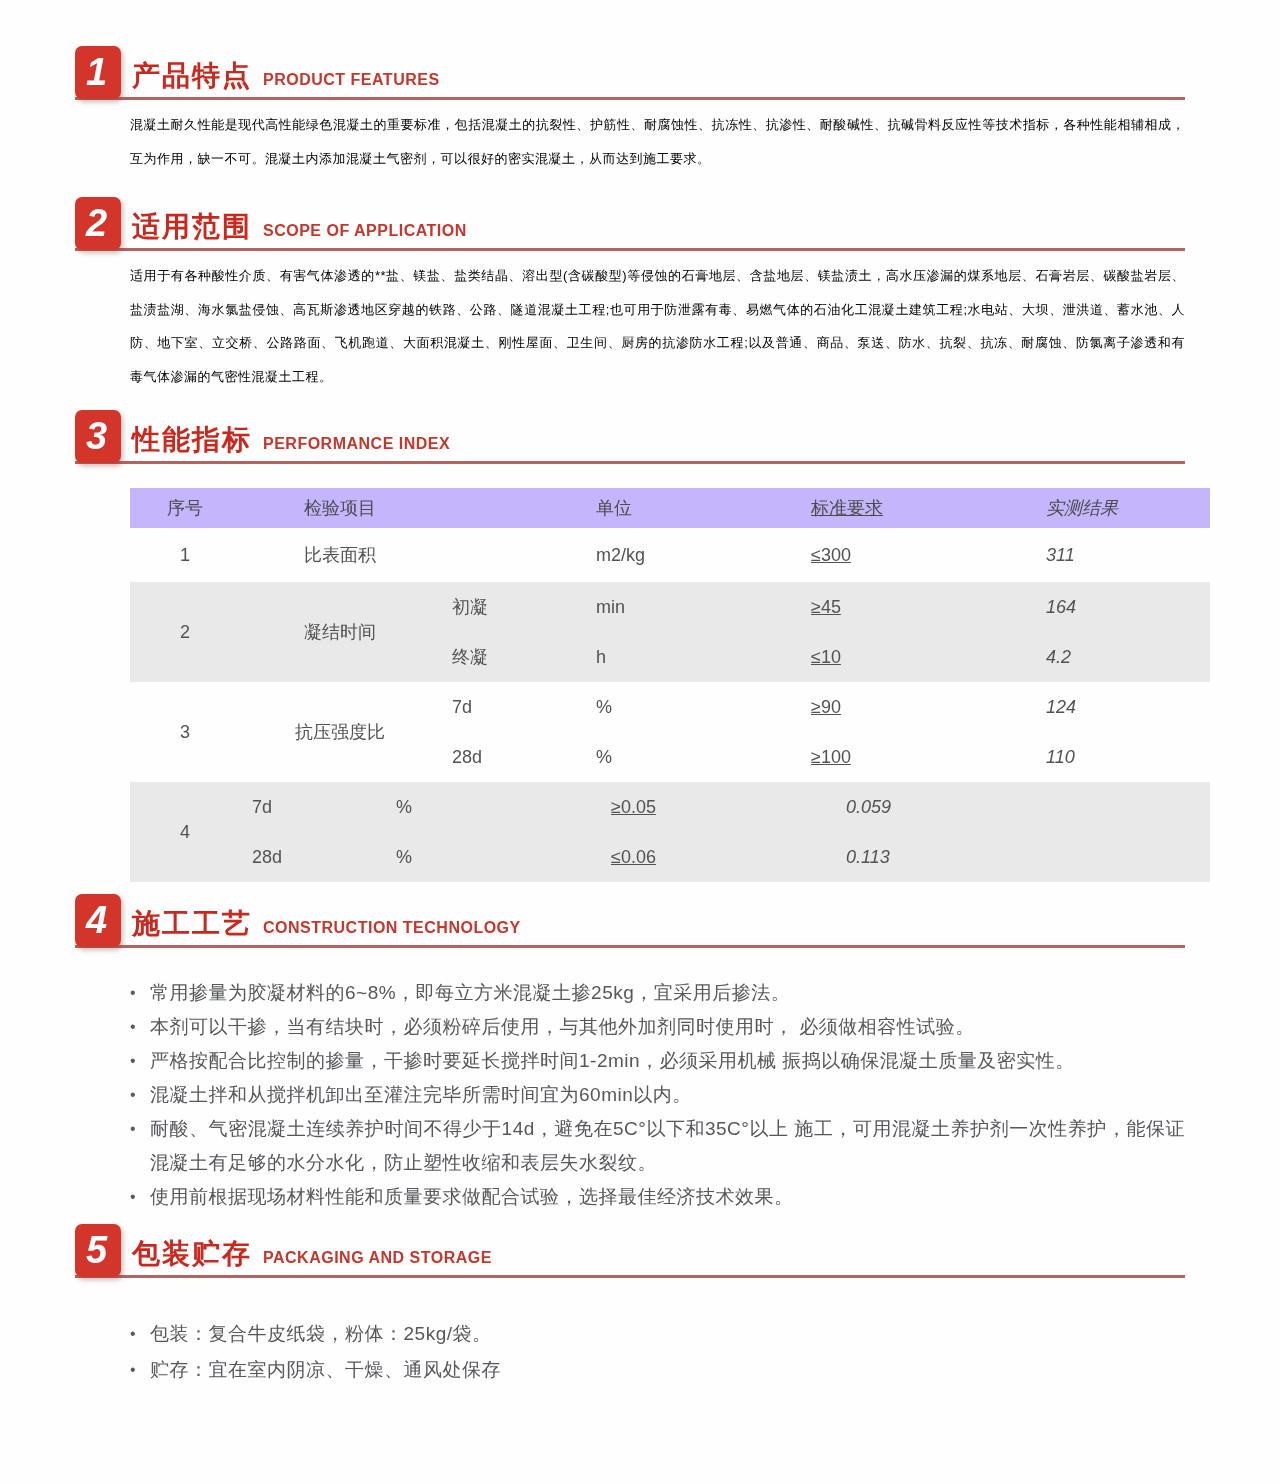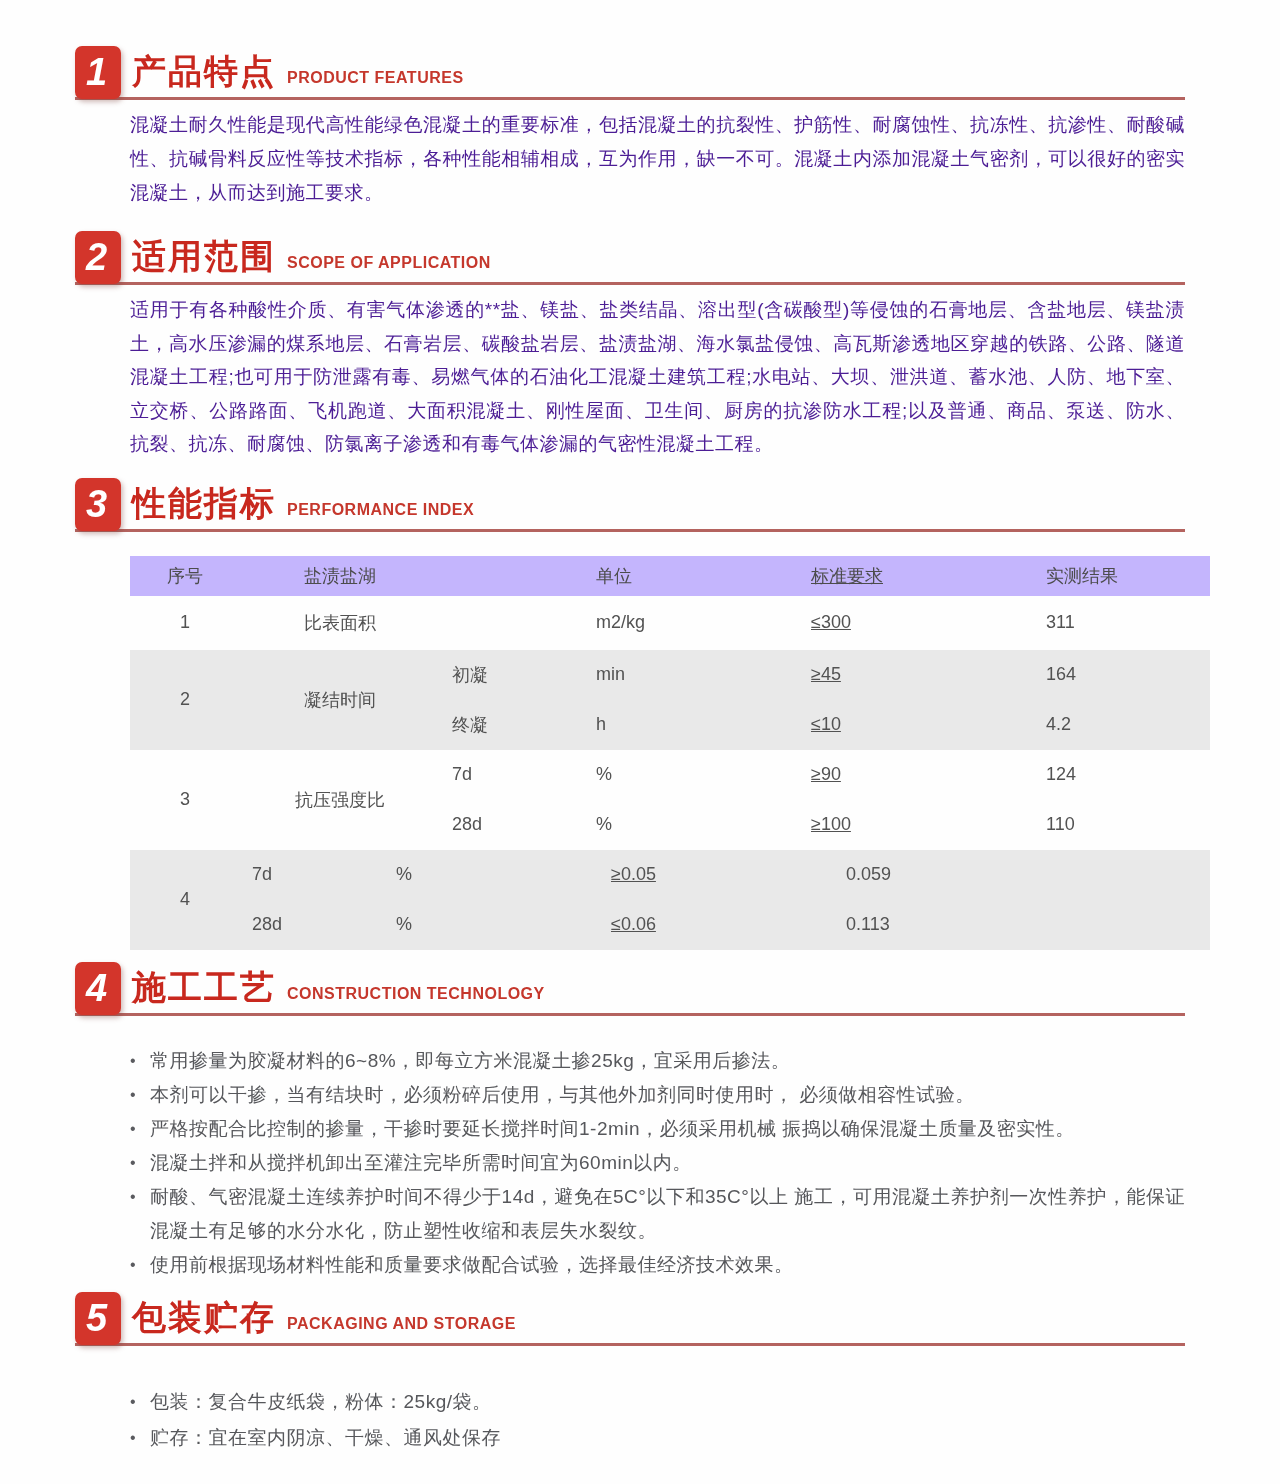--- a/index.html
+++ b/index.html
@@ -52,40 +52,40 @@
   .sec-titles {
     position: absolute;
     left: 57px;
     bottom: 5px;
     display: flex;
     align-items: baseline;
     gap: 11px;
     white-space: nowrap;
   }
   .sec-title-zh {
-    font-size: 34px;
+    font-size: 28px;
     font-weight: bold;
     color: #c8281e;
     letter-spacing: 2px;
   }
   .sec-title-en {
     font-size: 16px;
     font-weight: bold;
     color: #c5372c;
     letter-spacing: 0.5px;
   }
 
   
   .sec-para {
     margin: 8px 0 0 55px;
-    font-size: 19px;
+    font-size: 13px;
     line-height: 34px;
     text-align: justify;
     letter-spacing: 0.5px;
-    color: #4c1d95;
+    color: #000000;
   }
   .para-s2 { line-height: 33.5px; }
 
   
   .mt-s2 { margin-top: 19px; }
   .mt-s3 { margin-top: 15px; }
   .mt-s4 { margin-top: 10px; }
   .mt-s5 { margin-top: 8px; }
 
   
@@ -102,21 +102,21 @@
     background: #c4b5fd;
     color: #4c4c4c;
   }
   .band { display: flex; }
   .band.shaded { background: #e9e9e9; }
   .c-no   { width: 110px; flex: none; display: flex; align-items: center; justify-content: center; }
   .c-item { width: 200px; flex: none; display: flex; align-items: center; justify-content: center; }
   .c-sub  { width: 150px; flex: none; box-sizing: border-box; padding-left: 12px; }
   .c-unit { width: 215px; flex: none; box-sizing: border-box; padding-left: 6px; }
   .c-std  { width: 235px; flex: none; box-sizing: border-box; padding-left: 6px; text-decoration: underline; }
-  .c-res  { flex: 1; box-sizing: border-box; padding-left: 6px; }
+  .c-res  { flex: 1; box-sizing: border-box; padding-left: 6px; font-style: italic; }
   .t-headrow .c-sub { padding-left: 12px; }
   .subrows { flex: 1; display: flex; flex-direction: column; }
   .subrow {
     display: flex;
     align-items: center;
     height: 50px;
   }
   .band.single .subrow { height: 54px; }
 
   
@@ -181,21 +181,21 @@
       <div class="sec-titles">
         <span class="sec-title-zh">性能指标</span>
         <span class="sec-title-en">PERFORMANCE INDEX</span>
       </div>
     </div>
 
     <div class="ptable">
 
       <div class="t-headrow">
         <div class="c-no">序号</div>
-        <div class="c-item">盐渍盐湖</div>
+        <div class="c-item">检验项目</div>
         <div class="c-sub"></div>
         <div class="c-unit">单位</div>
         <div class="c-std">标准要求</div>
         <div class="c-res">实测结果</div>
       </div>
 
       <div class="band single">
         <div class="c-no">1</div>
         <div class="c-item">比表面积</div>
         <div class="subrows">

